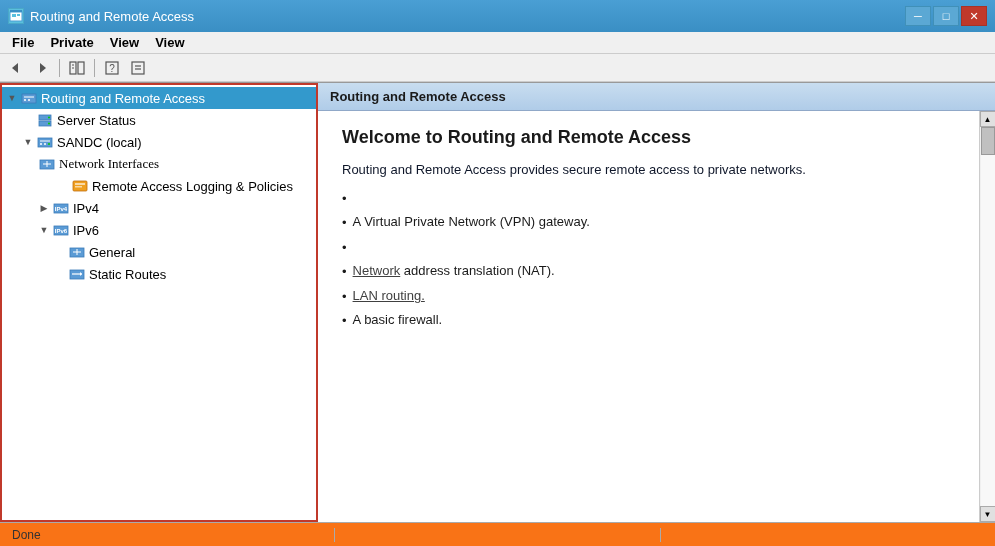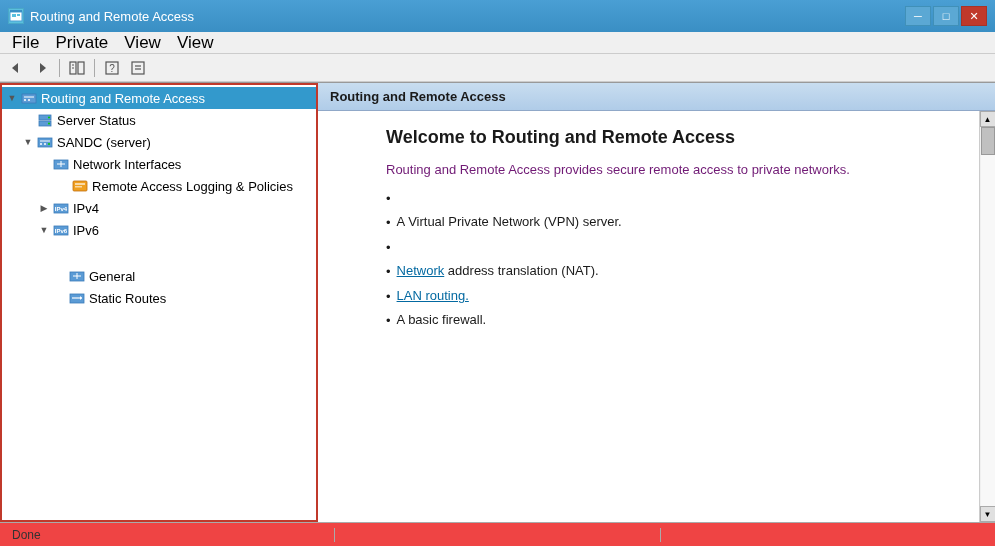--- a/index.html
+++ b/index.html
@@ -67,21 +67,22 @@
       background: #f0f0f0;
       border-bottom: 1px solid #ccc;
       height: 22px;
       display: flex;
       align-items: center;
       padding: 0 4px;
     }
     .menu-item {
       padding: 19px 8px;
       cursor: pointer;
-      font-size: 17px;
+      font-size: 13px;
+      font-weight: bold;
     }
 
     
     .toolbar {
       background: #f0f0f0;
       border-bottom: 1px solid #ccc;
       height: 28px;
       display: flex;
       align-items: center;
       padding: 2px 4px;
@@ -184,21 +185,21 @@
 
     .content-body h2 {
       font-size: 18px;
       font-weight: bold;
       color: #1a1a1a;
       margin-bottom: 12px;
     }
 
     .content-body p {
       font-size: 13px;
-      color: #701a75;
+      color: #0f172a;
       margin-bottom: 8px;
       line-height: 1.5;
     }
 
     .bullet-list {
       list-style: none;
       margin: 0 0 12px 0;
       padding: 0;
     }
     .bullet-list li {
@@ -208,28 +209,28 @@
       color: #1a1a1a;
       margin-bottom: 4px;
       line-height: 1.5;
     }
     .bullet-dot {
       color: #1a1a1a;
       margin-right: 6px;
       margin-top: 1px;
     }
     .link-text {
-      color: #0369a1;
+      color: #404040;
       text-decoration: underline;
     }
 
     
     .status-bar {
       height: 24px;
-      background: #ef4444;
+      background: #f97316;
       border-top: 1px solid #aaa;
       display: flex;
       align-items: center;
       padding: 0 8px;
       font-size: 12px;
       color: #333;
     }
     .status-bar-sections {
       display: flex;
       width: 100%;
@@ -345,24 +346,24 @@
         <span class="tree-expand">▼</span>
         <span class="tree-icon">
           <svg width="16" height="16" viewBox="0 0 16 16">
             <rect x="1" y="4" width="14" height="9" fill="#5b9bd5" stroke="#3a7ab8" stroke-width="0.8"></rect>
             <rect x="3" y="6" width="10" height="2" fill="#fff" opacity="0.5"></rect>
             <circle cx="4" cy="10" r="1" fill="#fff"></circle>
             <circle cx="8" cy="10" r="1" fill="#fff"></circle>
             <circle cx="12" cy="10" r="1" fill="#00cc00"></circle>
           </svg>
         </span>
-        <span class="tree-label">SANDC (server)</span>
-      </div>
-
-      <div class="tree-item" style="padding-left: 34px;">
+        <span class="tree-label">SANDC (local)</span>
+      </div>
+
+      <div class="tree-item" style="padding-left: 20px; font-family: Liberation Serif, serif;">
         <span class="tree-expand" style="visibility:hidden;">▶</span>
         <span class="tree-icon">
           <svg width="16" height="16" viewBox="0 0 16 16">
             <rect x="1" y="4" width="14" height="9" fill="#5b9bd5" stroke="#3a7ab8" stroke-width="0.8"></rect>
             <line x1="4" y1="8" x2="12" y2="8" stroke="#fff" stroke-width="1"></line>
             <line x1="8" y1="5" x2="8" y2="11" stroke="#fff" stroke-width="1"></line>
           </svg>
         </span>
         <span class="tree-label">Network Interfaces</span>
       </div>
@@ -394,21 +395,21 @@
         <span class="tree-expand">▼</span>
         <span class="tree-icon">
           <svg width="16" height="16" viewBox="0 0 16 16">
             <rect x="1" y="4" width="14" height="9" fill="#5b9bd5" stroke="#3a7ab8" stroke-width="0.8"></rect>
             <text x="8" y="11" text-anchor="middle" font-size="6" fill="white" font-weight="bold">IPv6</text>
           </svg>
         </span>
         <span class="tree-label">IPv6</span>
       </div>
 
-      <div class="tree-item" style="padding-left: 50px; margin-top: 24px;">
+      <div class="tree-item" style="padding-left: 50px;">
         <span class="tree-expand" style="visibility:hidden;">▶</span>
         <span class="tree-icon">
           <svg width="16" height="16" viewBox="0 0 16 16">
             <rect x="1" y="4" width="14" height="9" fill="#5b9bd5" stroke="#3a7ab8" stroke-width="0.8"></rect>
             <line x1="4" y1="8" x2="12" y2="8" stroke="#fff" stroke-width="1"></line>
             <line x1="8" y1="5" x2="8" y2="11" stroke="#fff" stroke-width="1"></line>
           </svg>
         </span>
         <span class="tree-label">General</span>
       </div>
@@ -424,30 +425,30 @@
         </span>
         <span class="tree-label">Static Routes</span>
       </div>
 
     </div>
   </div>
 
   <div class="content-panel">
     <div class="content-header">Routing and Remote Access</div>
     <div style="display:flex; flex:1; overflow:hidden;">
-      <div class="content-body" style="padding-right: 52px; margin-left: 44px;">
+      <div class="content-body" style="padding-right: 52px;">
         <h2>Welcome to Routing and Remote Access</h2>
         <p>Routing and Remote Access provides secure remote access to private networks.</p>
         <ul class="bullet-list">
           <li>
             <span class="bullet-dot">•</span>
           </li>
           <li>
             <span class="bullet-dot">•</span>
-            <span>A Virtual Private Network (VPN) server.</span>
+            <span>A Virtual Private Network (VPN) gateway.</span>
           </li>
           <li>
             <span class="bullet-dot">•</span>
           </li>
           <li>
             <span class="bullet-dot">•</span>
             <span><span class="link-text">Network</span> address translation (NAT).</span>
           </li>
           <li>
             <span class="bullet-dot">•</span>

